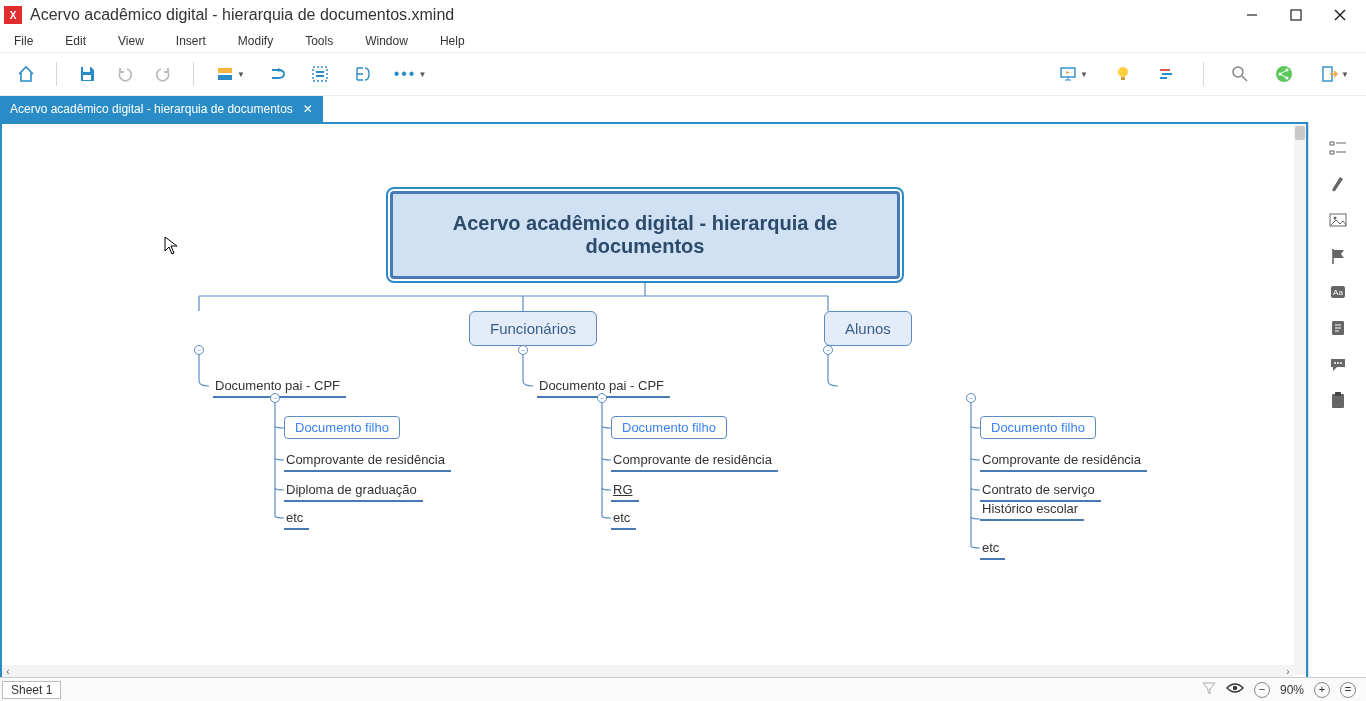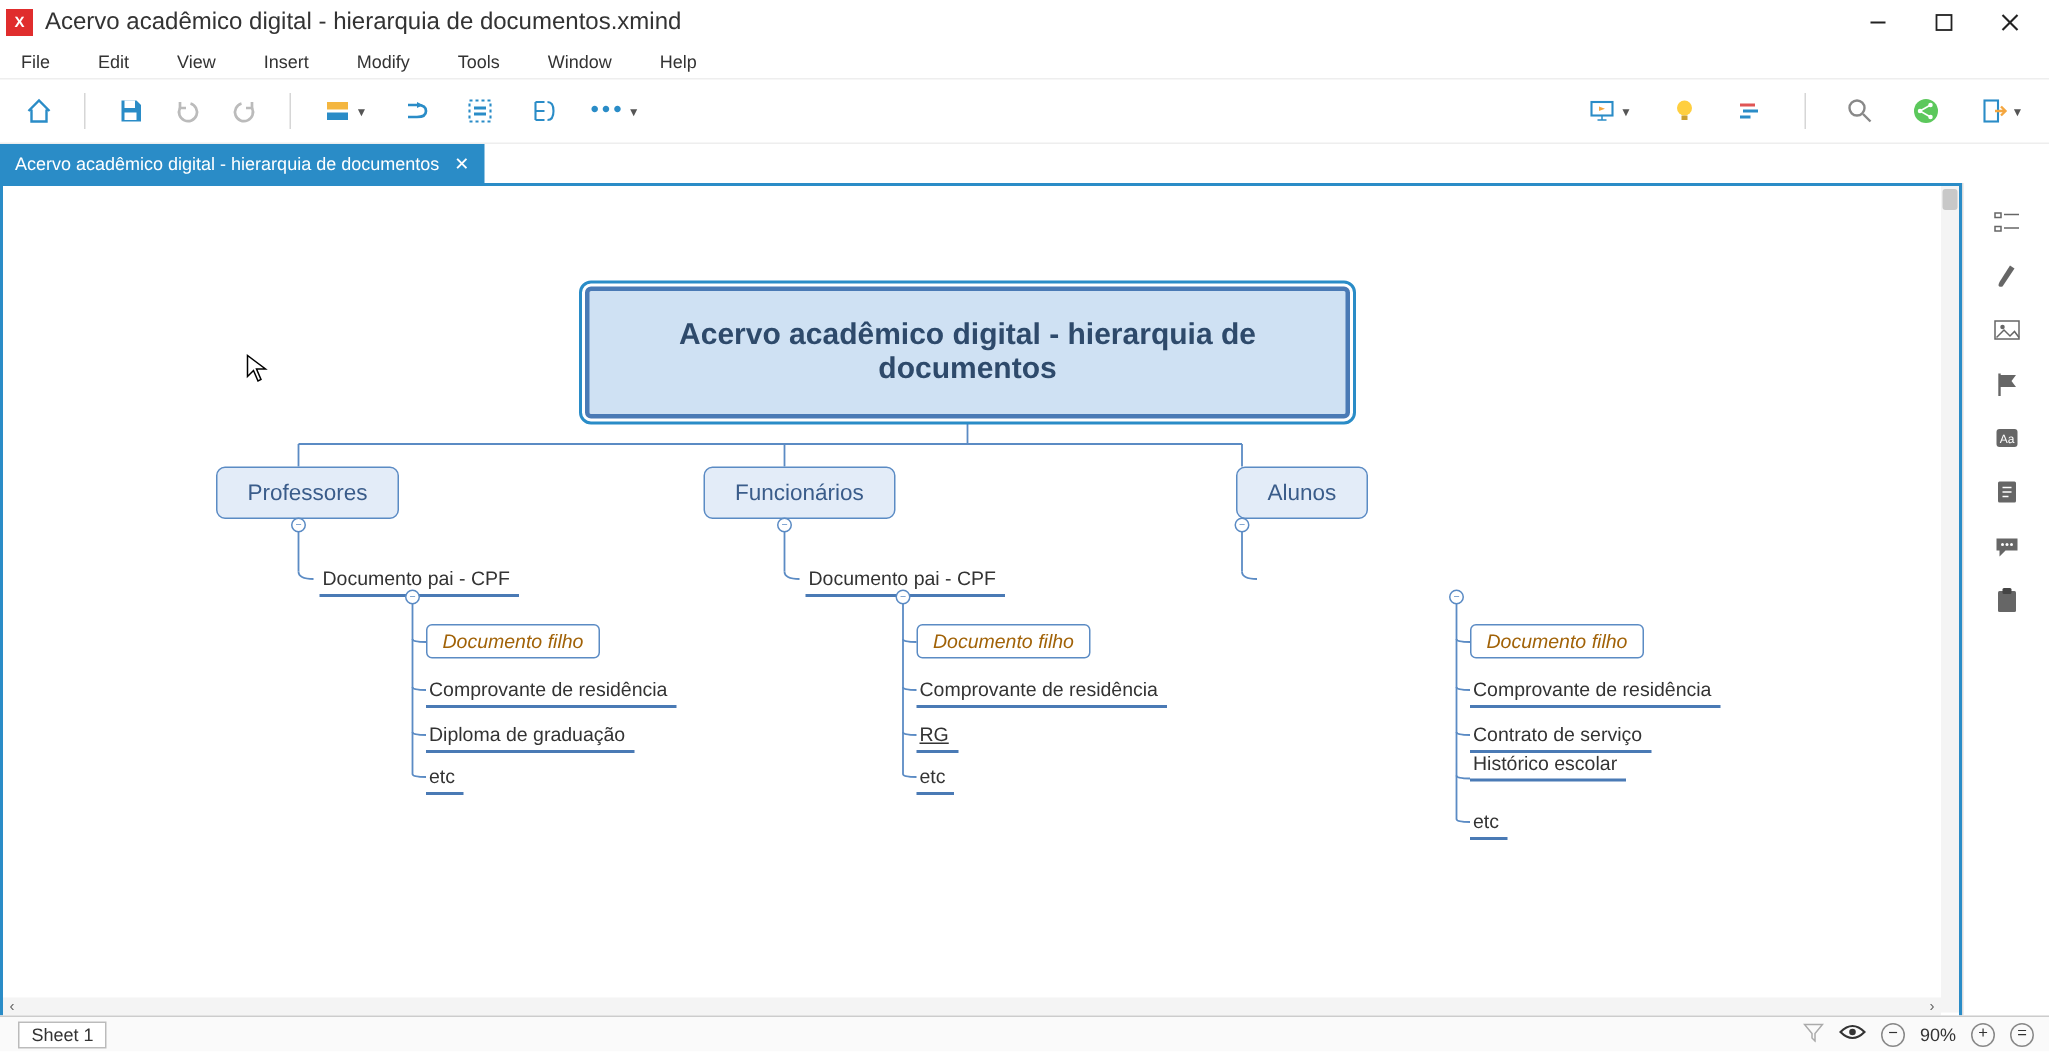--- a/index.html
+++ b/index.html
@@ -124,21 +124,21 @@
     left: 0; bottom: 0; width: 1366px; height: 24px;
     display: flex; align-items: center;
     border-top: 1px solid #ccc;
     background: #fafafa;
     font-size: 12px;
   }
   .sheet-tab {
     border: 1px solid #bbb;
     padding: 1px 8px;
     background: #fff;
-    margin-left: 12px;
+    margin-left: 2px;
   }
   .status-right { margin-left: auto; display:flex; align-items:center; gap:10px; padding-right:10px;}
   .circle-btn {
     width: 16px; height: 16px; border: 1px solid #888; border-radius: 50%;
     display:flex; align-items:center; justify-content:center;
     font-size: 11px; line-height: 1;
   }
   
   .node-root {
     position: absolute;
@@ -169,22 +169,21 @@
     font-size: 13px;
     padding: 2px 6px 3px 2px;
     color: #333;
   }
   .node-boxed {
     position: absolute;
     border: 1.5px solid #5b8bc4;
     border-radius: 4px;
     font-size: 13px;
     padding: 3px 10px;
-    color: #a16207;
-    font-style: italic;
+    color: #3b82f6;
   }
   .collapse-dot {
     position: absolute;
     width: 10px; height: 10px;
     border: 1px solid #5b8bc4;
     border-radius: 50%;
     background: #fff;
     font-size: 7px; color:#5b8bc4;
     display:flex; align-items:center; justify-content:center;
   }
@@ -391,21 +390,20 @@
 
       <path d="M967 300 Q967 302 976 302"></path>
       <path d="M967 332 Q967 334 976 334"></path>
       <path d="M967 362 Q967 364 976 364"></path>
       <path d="M967 391 Q967 393 976 393"></path>
       <path d="M967 420 Q967 422 976 422"></path>
     </svg>
 
     <div class="node-root">Acervo acadêmico digital - hierarquia de documentos</div>
 
-    <div class="node-branch" style="left:140px; top:185px;">Professores</div>
     <div class="collapse-dot" style="left:190px; top:219px;">−</div>
     <div class="node-sub" style="left:209px; top:250px;">Documento pai - CPF</div>
     <div class="collapse-dot" style="left:266px; top:267px;">−</div>
     <div class="node-boxed" style="left:280px; top:290px;">Documento filho</div>
     <div class="node-sub" style="left:280px; top:324px;">Comprovante de residência</div>
     <div class="node-sub" style="left:280px; top:354px;">Diploma de graduação</div>
     <div class="node-sub" style="left:280px; top:382px;">etc</div>
 
     <div class="node-branch" style="left:465px; top:185px;">Funcionários</div>
     <div class="collapse-dot" style="left:514px; top:219px;">−</div>

